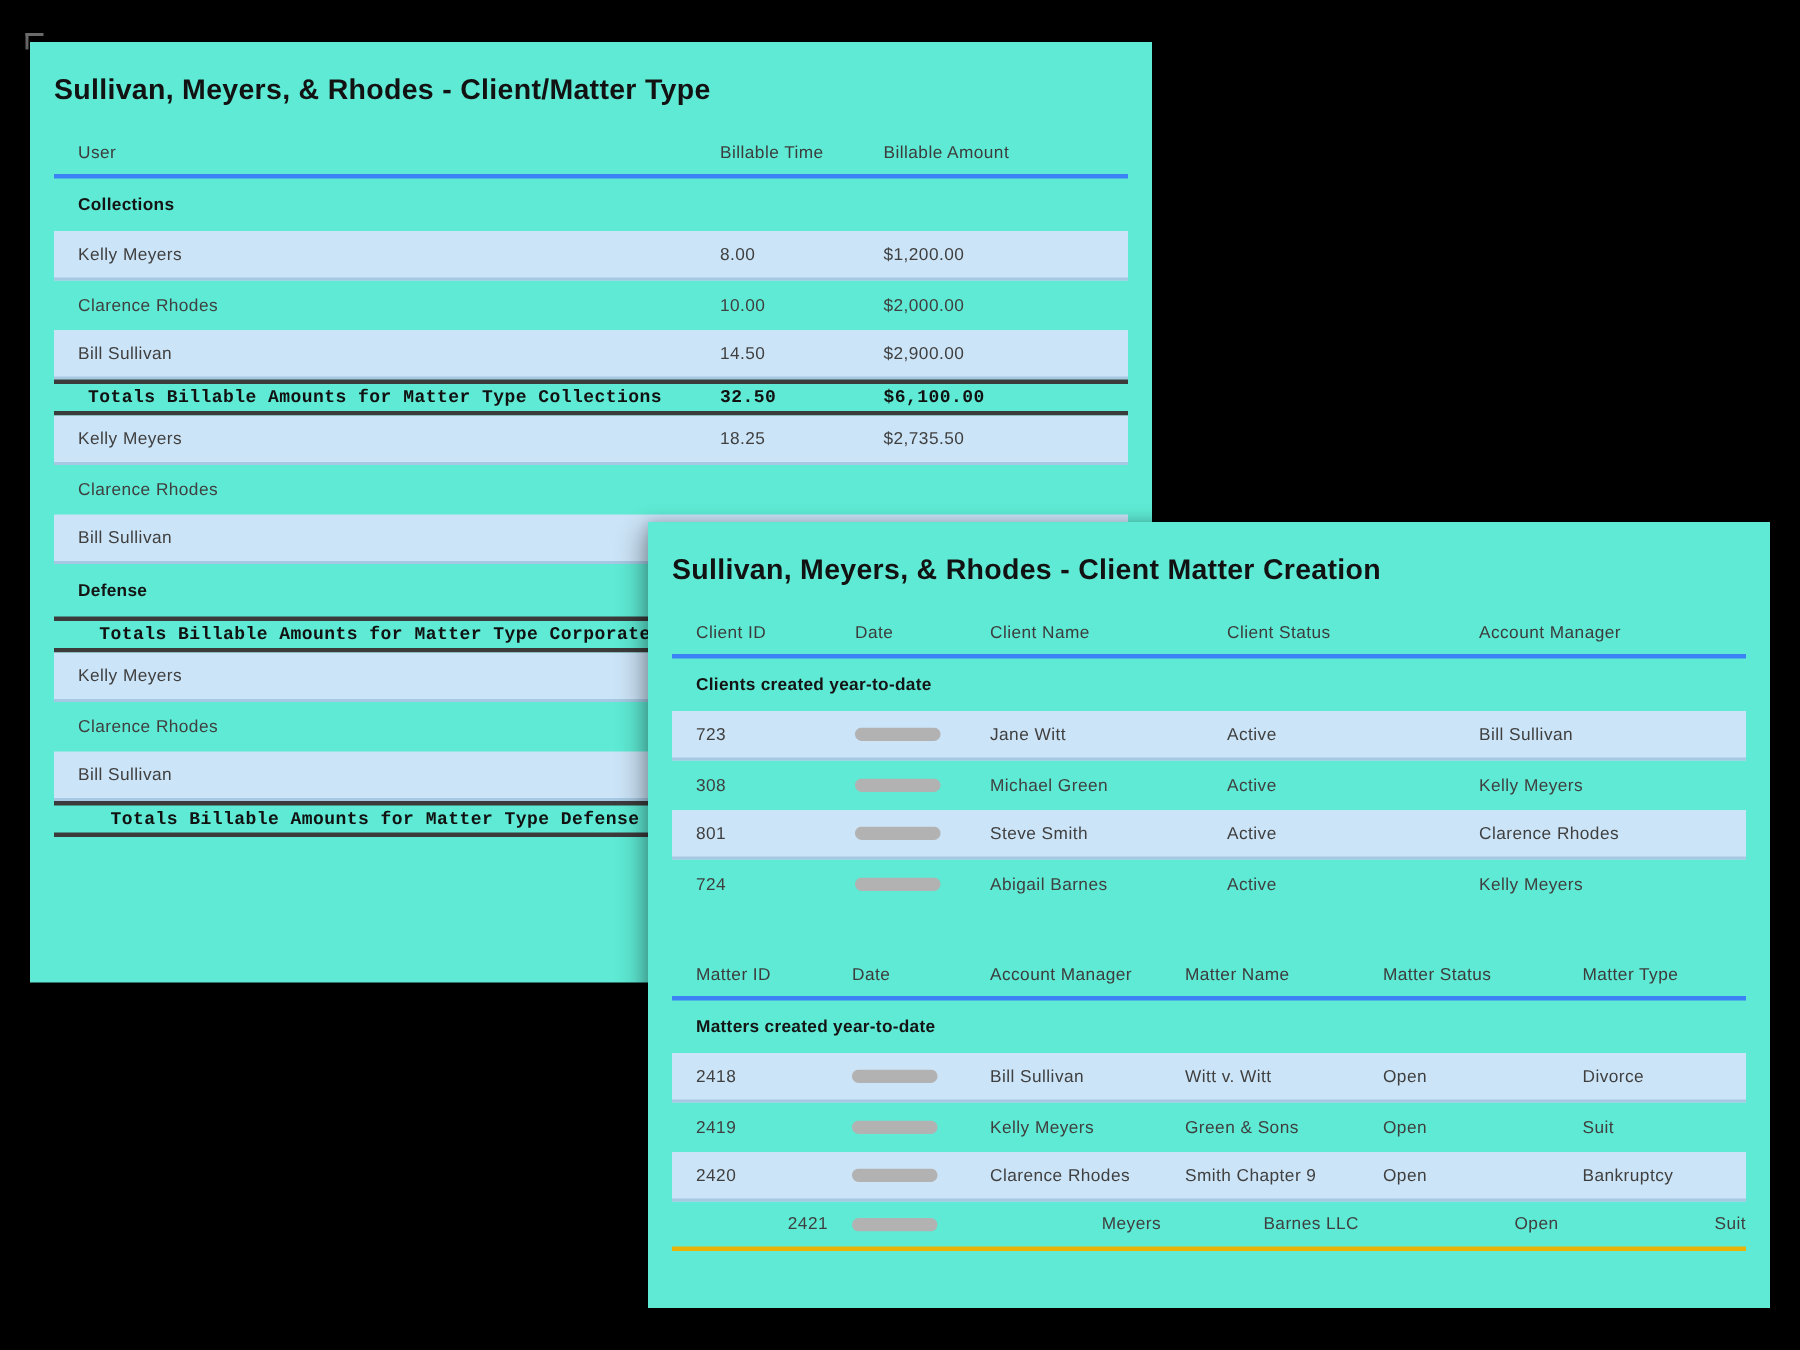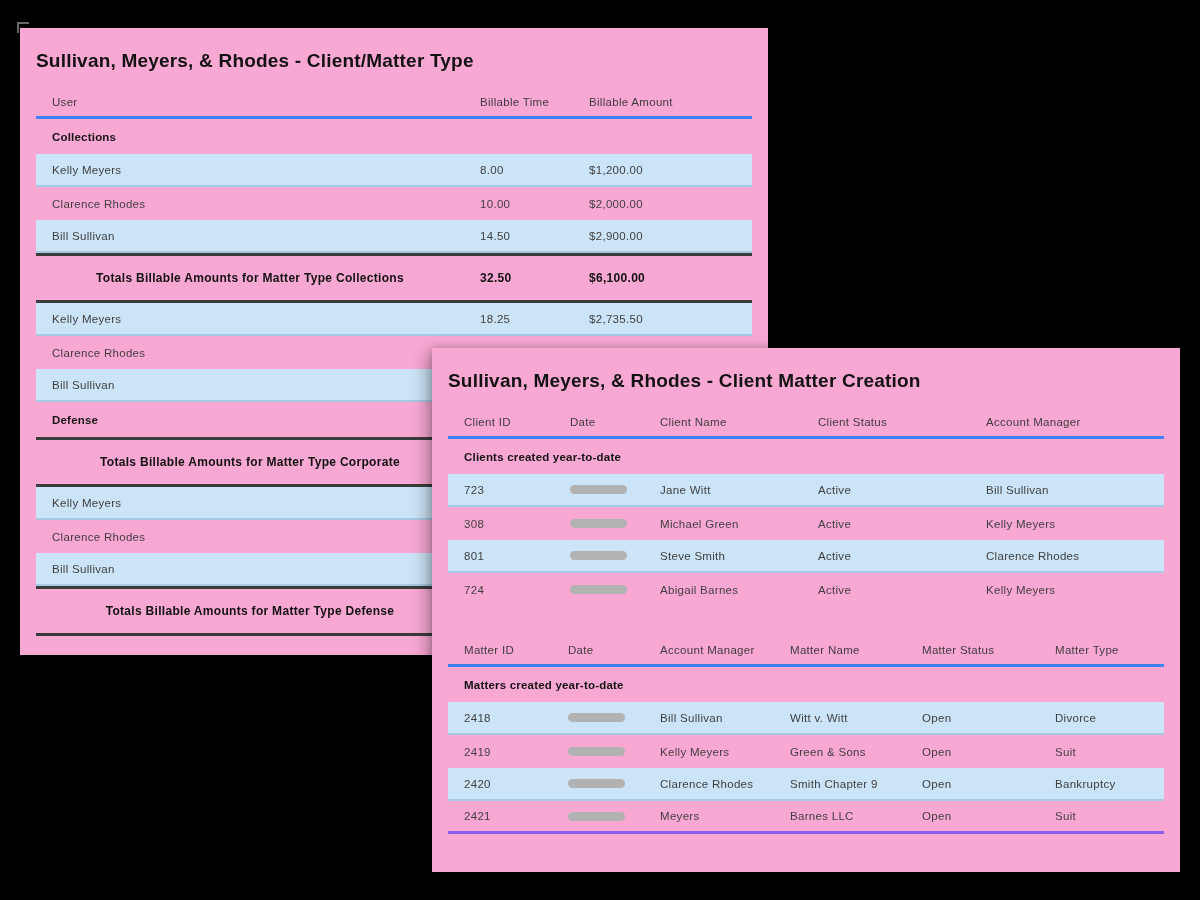--- a/index.html
+++ b/index.html
@@ -2,21 +2,21 @@
 <html><head>
 <meta charset="utf-8">
 <style>
   html,body { margin:0; padding:0; }
   body {
     width:1200px; height:900px; position:relative;
     background:#000000; overflow:hidden;
     font-family:"Liberation Sans", sans-serif;
   }
   .card {
-    position:absolute; background:#f9a8d4;
+    position:absolute; background:#5eead4;
     box-shadow:-5px 5px 16px rgba(0,0,0,0.30), 0 0 8px rgba(0,0,0,0.18);
     box-sizing:border-box; padding:14px 16px; overflow:hidden;
   }
   .card1 { left:20px; top:28px;  width:748px; height:627px; z-index:1; }
   .card2 { left:432px; top:348px; width:748px; height:524px; z-index:2; }
 
   .corner-mark {
     position:absolute; left:17px; top:22px; width:10px; height:9px;
     border-left:2px solid #6f6f6f; border-top:2px solid #6f6f6f; z-index:0;
   }
@@ -37,24 +37,24 @@
   }
   .hdr-row { height:31px; border-bottom:3px solid #3b82f6; margin-top:16px; }
   .hdr-row .cell { color:#3c3c3c; }
   .hdr-row.second { margin-top:30px; }
 
   .section-row { height:35px; }
   .section-row .cell { font-weight:bold; color:#141414; letter-spacing:0.2px; }
 
   .data-row { height:33px; }
   .data-row.hl { background:#cce4f7; border-bottom:2px solid #a6c8e2; }
-  .data-row.end { border-bottom:3px solid #8b5cf6; }
+  .data-row.end { border-bottom:3px solid #eab308;text-align:right; }
 
   .totals-row {
-    height:50px; border-top:3px solid #3b3b3b; border-bottom:3px solid #3b3b3b;
+    height:24px; border-top:3px solid #3b3b3b; border-bottom:3px solid #3b3b3b;font-family:Liberation Mono, monospace;
   }
   .totals-row .cell { font-weight:bold; color:#111111; font-size:12px; }
   .totals-label { text-align:center; padding-left:0; }
 
   .pill {
     width:57px; height:9px; border-radius:5px;
     background:#b2b2b2; margin-left:16px;
   }
   .clients-block { margin-bottom:0; }
 </style>

